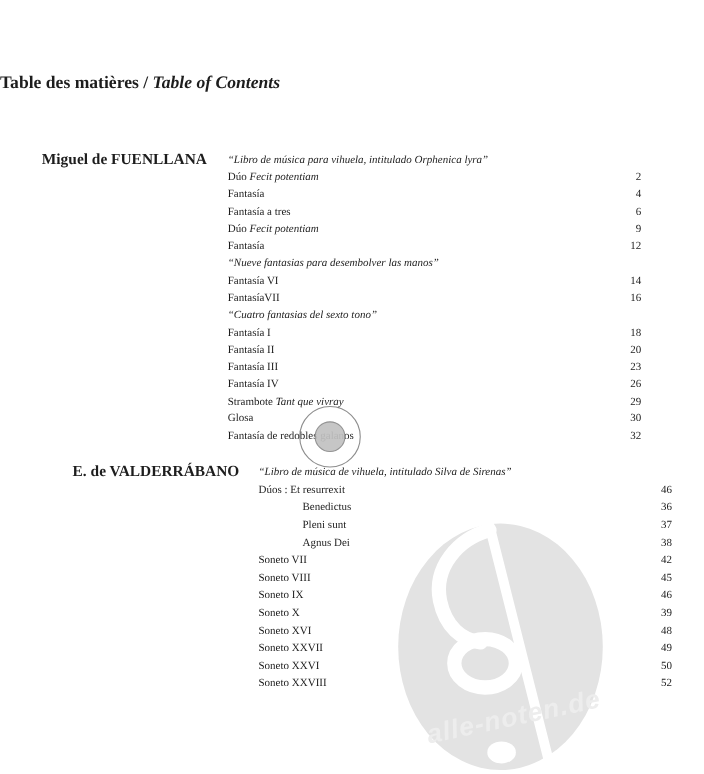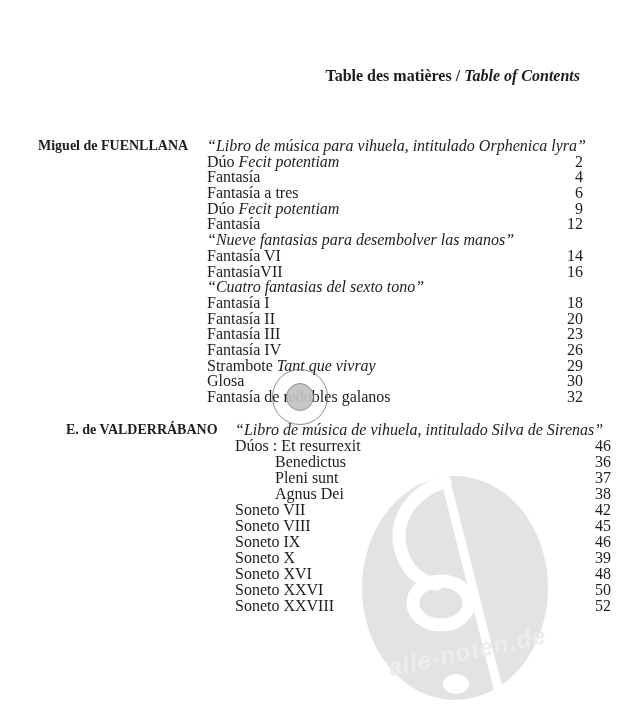--- a/index.html
+++ b/index.html
@@ -8,37 +8,37 @@
     position:relative;
     width:640px;height:704px;
     background:var(--page_bg,#fff);
     overflow:hidden;
     font-family:"Liberation Serif",serif;
     color:var(--text,#1d1d1d);
   }
   
   .title{
     position:absolute;top:66px;left:0;right:60px;
-    text-align:right;
+    text-align:left;
     font-size:16px;font-weight:bold;line-height:20px;
     white-space:nowrap;
   }
   .title .it{font-style:italic;}
   
   .toc-section{position:absolute;left:38px;width:545px;}
   .sec-0{top:138px;}
   .sec-1{top:422px;margin-left:28px;}
   .composer{
     position:absolute;left:0;top:0;
     font-weight:bold;font-size:14px;
     white-space:nowrap;
     text-align:center;
   }
   .toc-rows{margin-left:169px;position:relative;z-index:1;}
-  .toc-row{display:flex;align-items:flex-start;font-size:16px;}
+  .toc-row{display:flex;align-items:flex-start;font-size:10px;}
   .sec-0 .toc-row{height:15.7px;line-height:15.7px;}
   .sec-1 .toc-row{height:16px;line-height:16px;}
   .row-text{flex:1;white-space:nowrap;}
   .toc-row.indent .row-text{padding-left:40px;}
   .row-page{width:28px;text-align:right;}
   .heading-it,.it{font-style:italic;}
   
   .watermark{position:absolute;left:348px;top:464px;z-index:0;}
   .wm-circle{fill:var(--wm_circle,#e3e3e3);}
   .wm-stroke{stroke:var(--wm_clef,#fff);fill:none;stroke-linecap:round;}
@@ -193,20 +193,24 @@
           </div>
           <div class="toc-row">
             <span class="row-text"><span>Soneto X</span></span>
             <span class="row-page">39</span>
           </div>
           <div class="toc-row">
             <span class="row-text"><span>Soneto XVI</span></span>
             <span class="row-page">48</span>
           </div>
           <div class="toc-row">
+            <span class="row-text"><span>Soneto XXVII</span></span>
+            <span class="row-page">49</span>
+          </div>
+          <div class="toc-row">
             <span class="row-text"><span>Soneto XXVI</span></span>
             <span class="row-page">50</span>
           </div>
           <div class="toc-row">
             <span class="row-text"><span>Soneto XXVIII</span></span>
             <span class="row-page">52</span>
           </div>
         </div>
       </div>
     </div>

